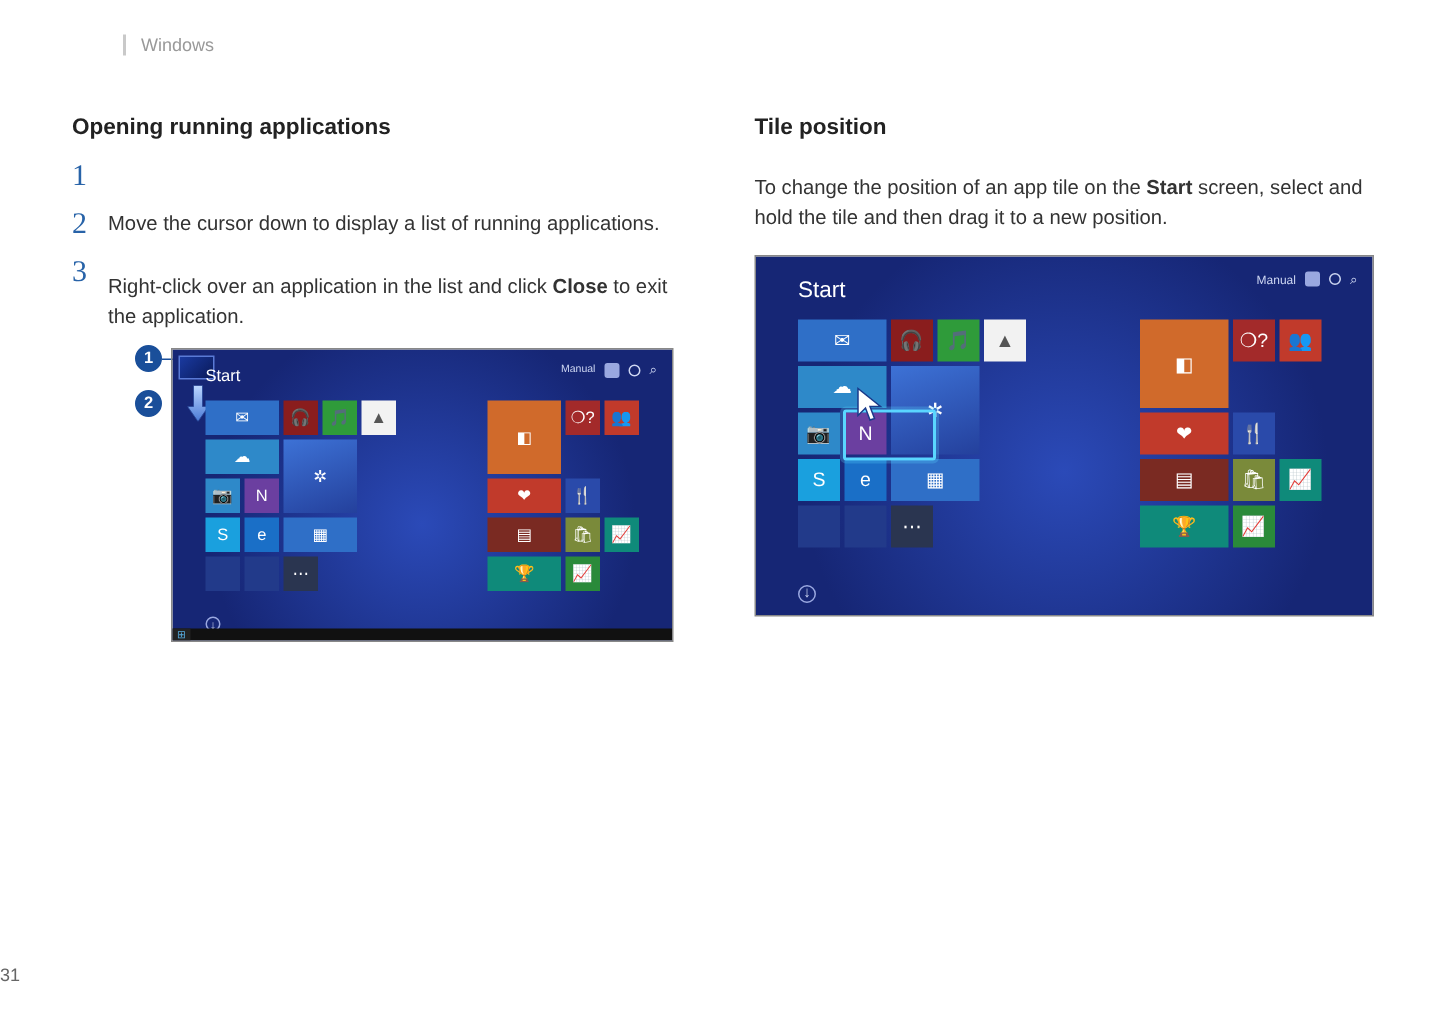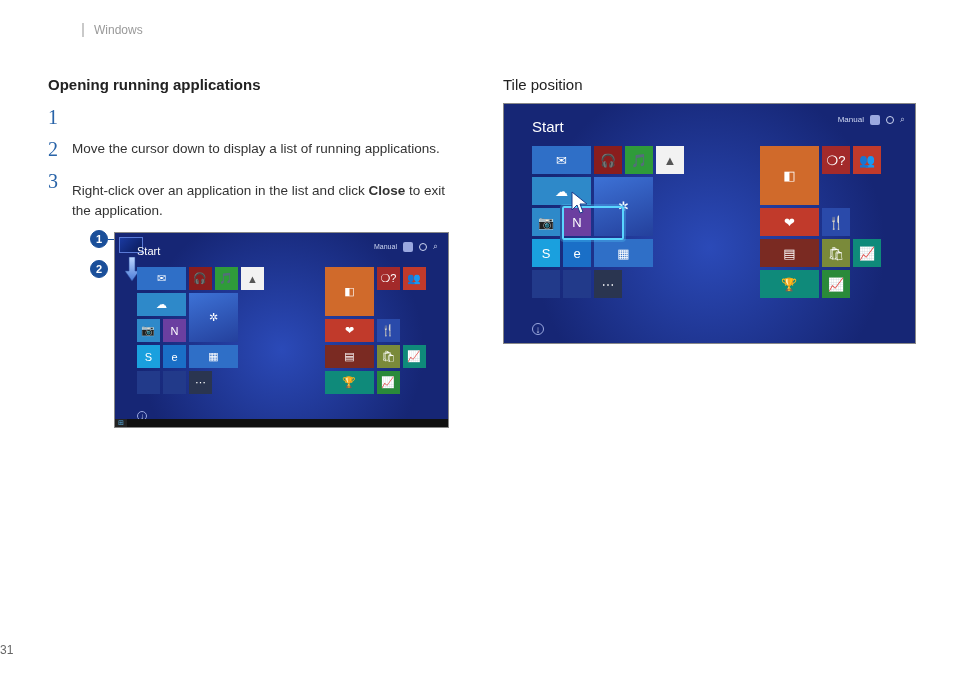--- a/index.html
+++ b/index.html
@@ -7,21 +7,21 @@
   .page { width: 954px; height: 675px; position: relative; padding: 22px 48px 0 48px; }
   .header-text { font-size: 12px; color: #999; display: inline-block; margin-left: -2px; padding-left: 6px; }
   .header-wrap { display: flex; align-items: center; margin-bottom: 38px; height: 16px; margin-left: 34px; }
   .header-wrap .bar { width: 2px; background: #c9c9c9; height: 14px; margin-right: 6px; }
 
   .columns { display: flex; gap: 54px; }
   .col { flex: 1 1 0; }
 
   h3.subhead { font-weight: 700; font-size: 15px; margin-bottom: 14px; color: #222; }
   h2.sect { font-weight: 700; font-size: 18px; color: #b46a3d; margin-bottom: 18px; }
-  h3.subsubhead { font-weight: 400; font-size: 15px; margin-bottom: 10px; color: #222; }
+  h3.subsubhead { font-weight: 700; font-size: 15px; margin-bottom: 22px; color: #222; }
 
   .steps { list-style: none; }
   .steps li { display: flex; gap: 10px; margin-bottom: 12px; }
   .stepnum { font-size: 20px; color: #2863a8; font-weight: 400; line-height: 1; min-width: 14px; font-family: Georgia, serif; }
   .steptext { font-size: 13.5px; line-height: 1.45; color: #333; flex: 1; }
   .steptext .para2 { display: block; margin-top: 10px; }
 
   .para { font-size: 13.5px; line-height: 1.5; color: #333; margin-bottom: 14px; }
 
   
@@ -203,20 +203,21 @@
           <span class="downarrow-circle">↓</span>
           <div class="taskbar">
               <div class="winbtn">⊞</div>
             </div>
         </div>
       </div>
     </div>
 
     <div class="col">
       <h3 class="subsubhead">Tile position</h3>
+      <p class="para"><span>To change the position of an app tile on the </span><b>Start</b><span> screen, select and hold the tile and then drag it to a new position.</span></p>
 
       <div class="startscreen big">
         <span class="start-title">Start</span>
         <div class="user-area">
           <span>Manual</span>
           <span class="usericon"></span>
           <span class="pwr"></span>
           <span class="srch">⌕</span>
         </div>
 

